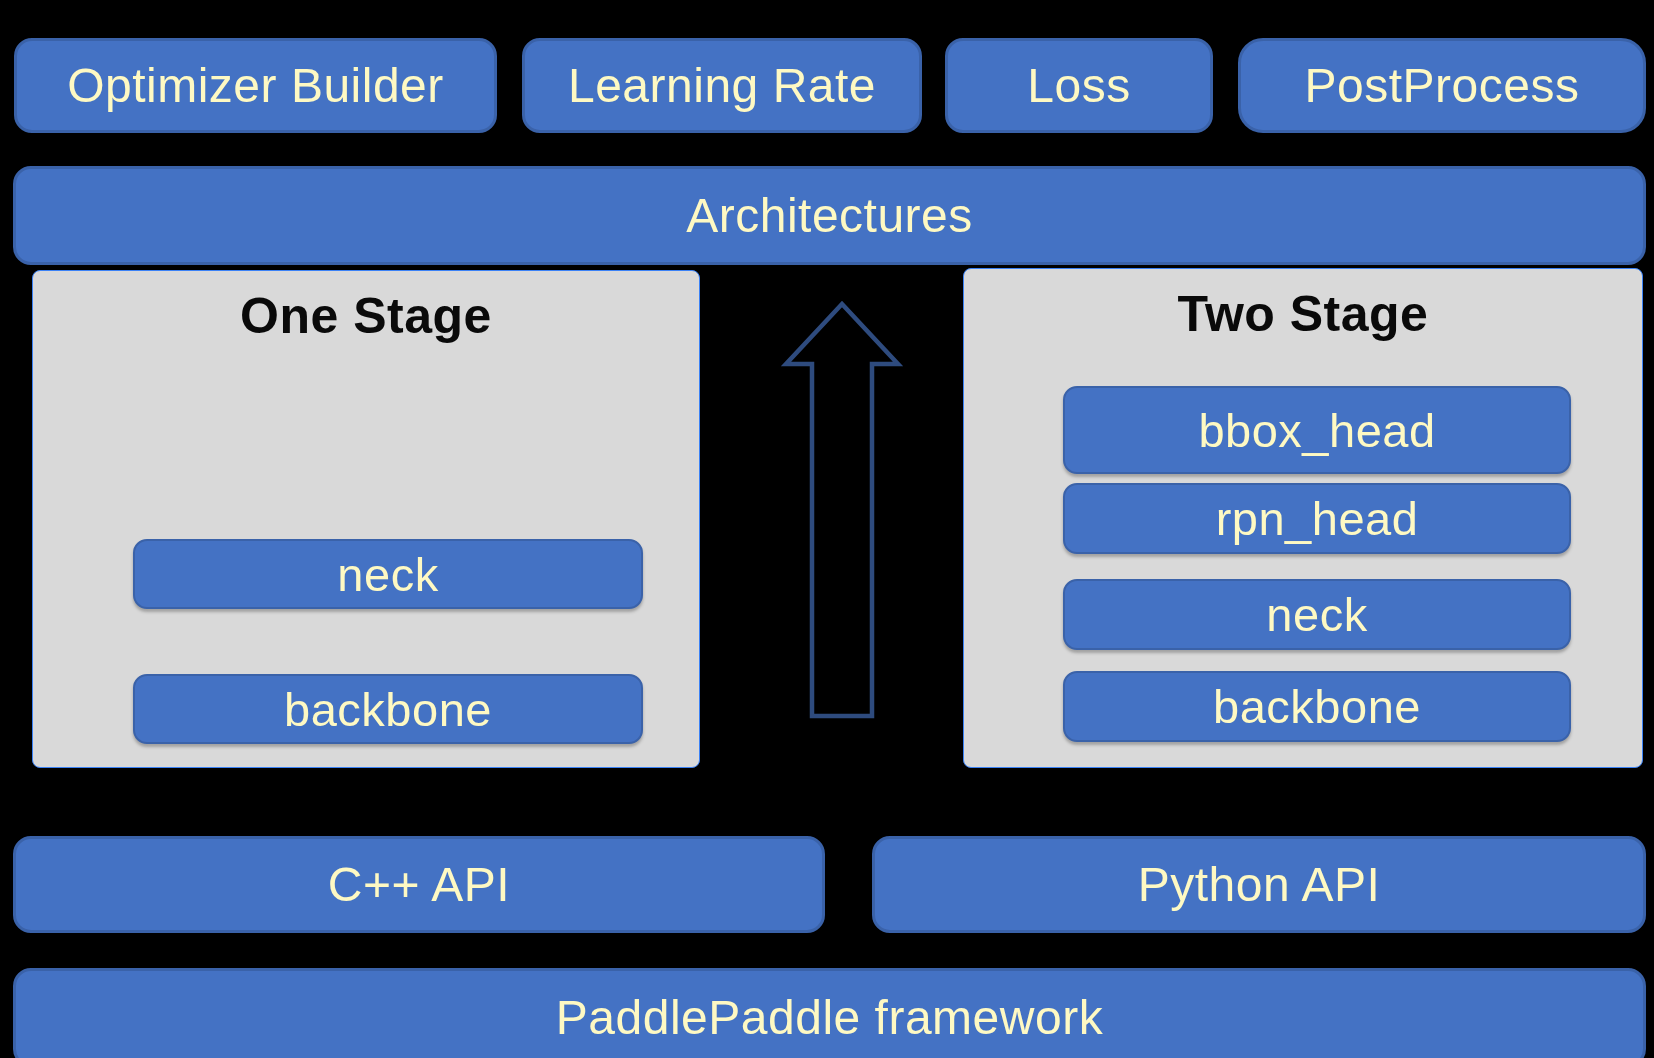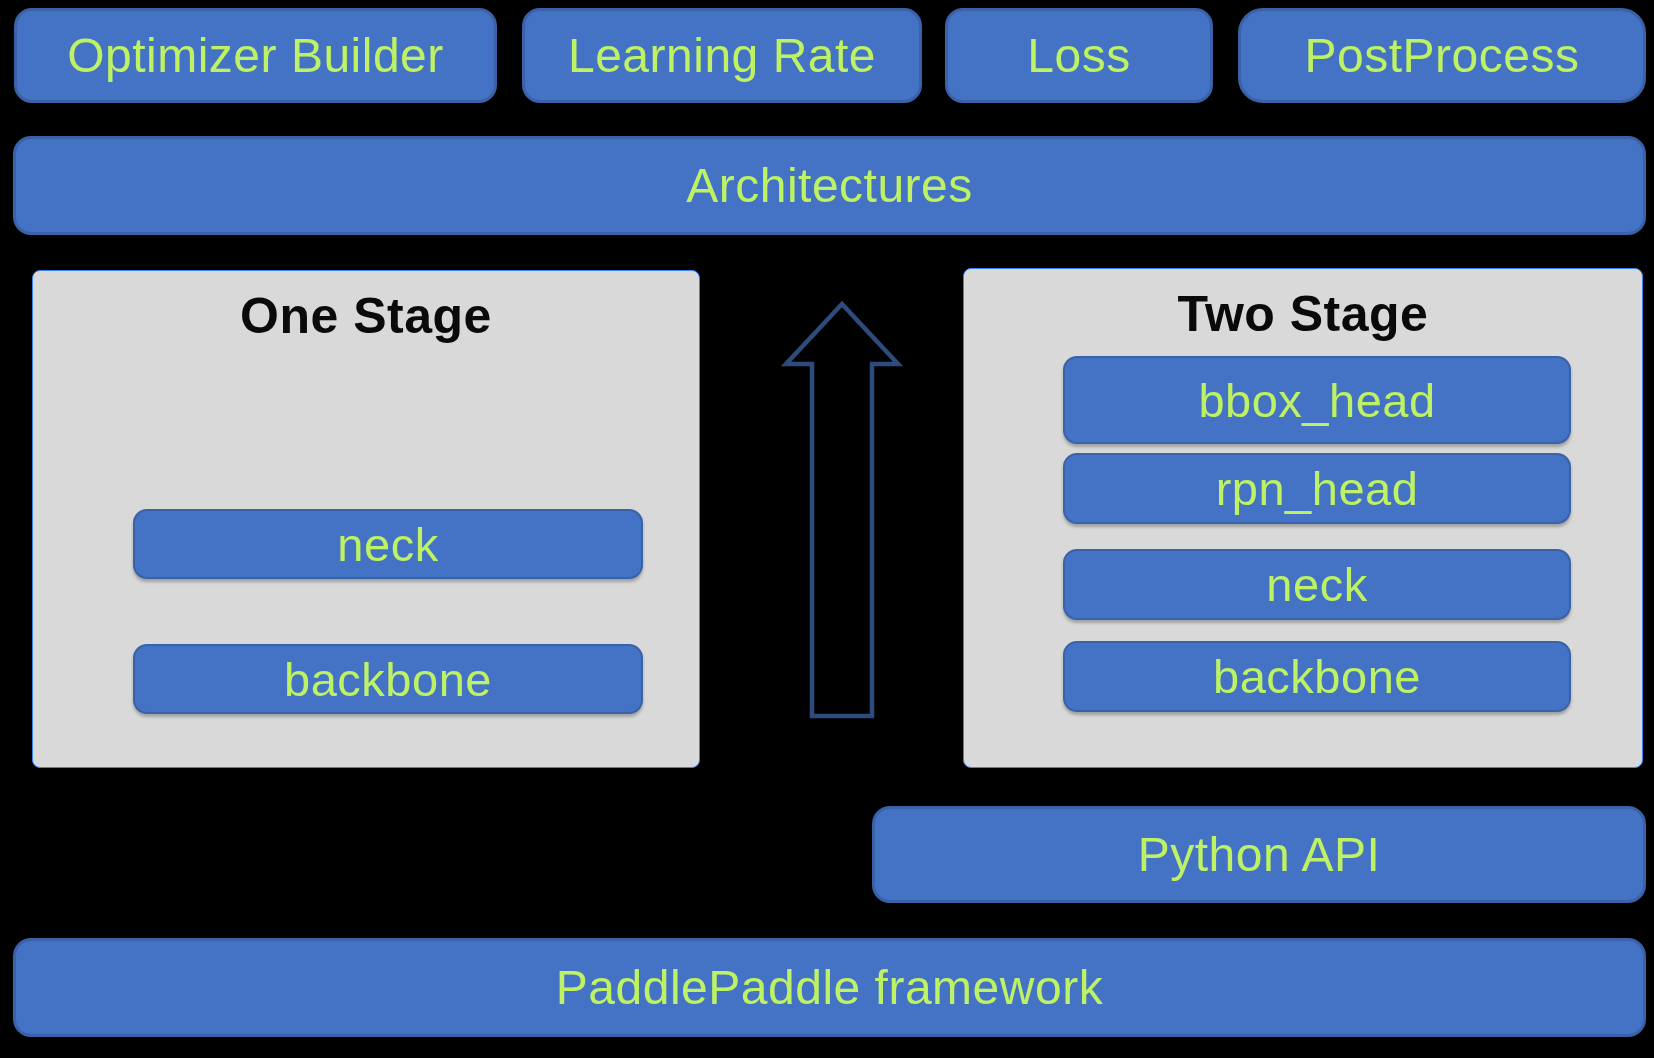--- a/index.html
+++ b/index.html
@@ -10,26 +10,27 @@
     font-family:"Liberation Sans", sans-serif;
     overflow:hidden;
   }
   .blue-box{
     position:absolute;
     background:#4472C4;
     border:3px solid #3A62A9;
     border-radius:18px;
     box-sizing:border-box;
     display:flex;align-items:center;justify-content:center;
-    color:#bef264;
+    color:#fef9c3;
     font-size:48px;
     font-weight:400;
     letter-spacing:0.5px;
     box-shadow:0 4px 4px rgba(0,0,0,0.45);
     white-space:nowrap;
+    margin-top:30px;
   }
   .inner-box{
     border-radius:14px;
     border-width:2px;
     font-size:47px;
     box-shadow:0 3px 3px rgba(60,60,60,0.35);
   }
   .gray-container{
     position:absolute;
     background:#D9D9D9;
@@ -73,17 +74,18 @@
   </div>
 
   <div class="gray-container" style="left:963px;top:268px;width:680px;height:500px;padding-left:27px;">
     <div class="stage-title">Two Stage</div>
     <div class="blue-box inner-box" style="left:99px;top:87px;width:508px;height:88px;">bbox_head</div>
     <div class="blue-box inner-box" style="left:99px;top:184px;width:508px;height:71px;">rpn_head</div>
     <div class="blue-box inner-box" style="left:99px;top:280px;width:508px;height:71px;">neck</div>
     <div class="blue-box inner-box" style="left:99px;top:372px;width:508px;height:71px;">backbone</div>
   </div>
 
+  <div class="blue-box" style="left:13px;top:806px;width:812px;height:97px;">C++ API</div>
   <div class="blue-box" style="left:872px;top:806px;width:774px;height:97px;">Python API</div>
 
   <div class="blue-box" style="left:13px;top:938px;width:1633px;height:99px;">PaddlePaddle framework</div>
 
 </div>
 
 </body></html>

